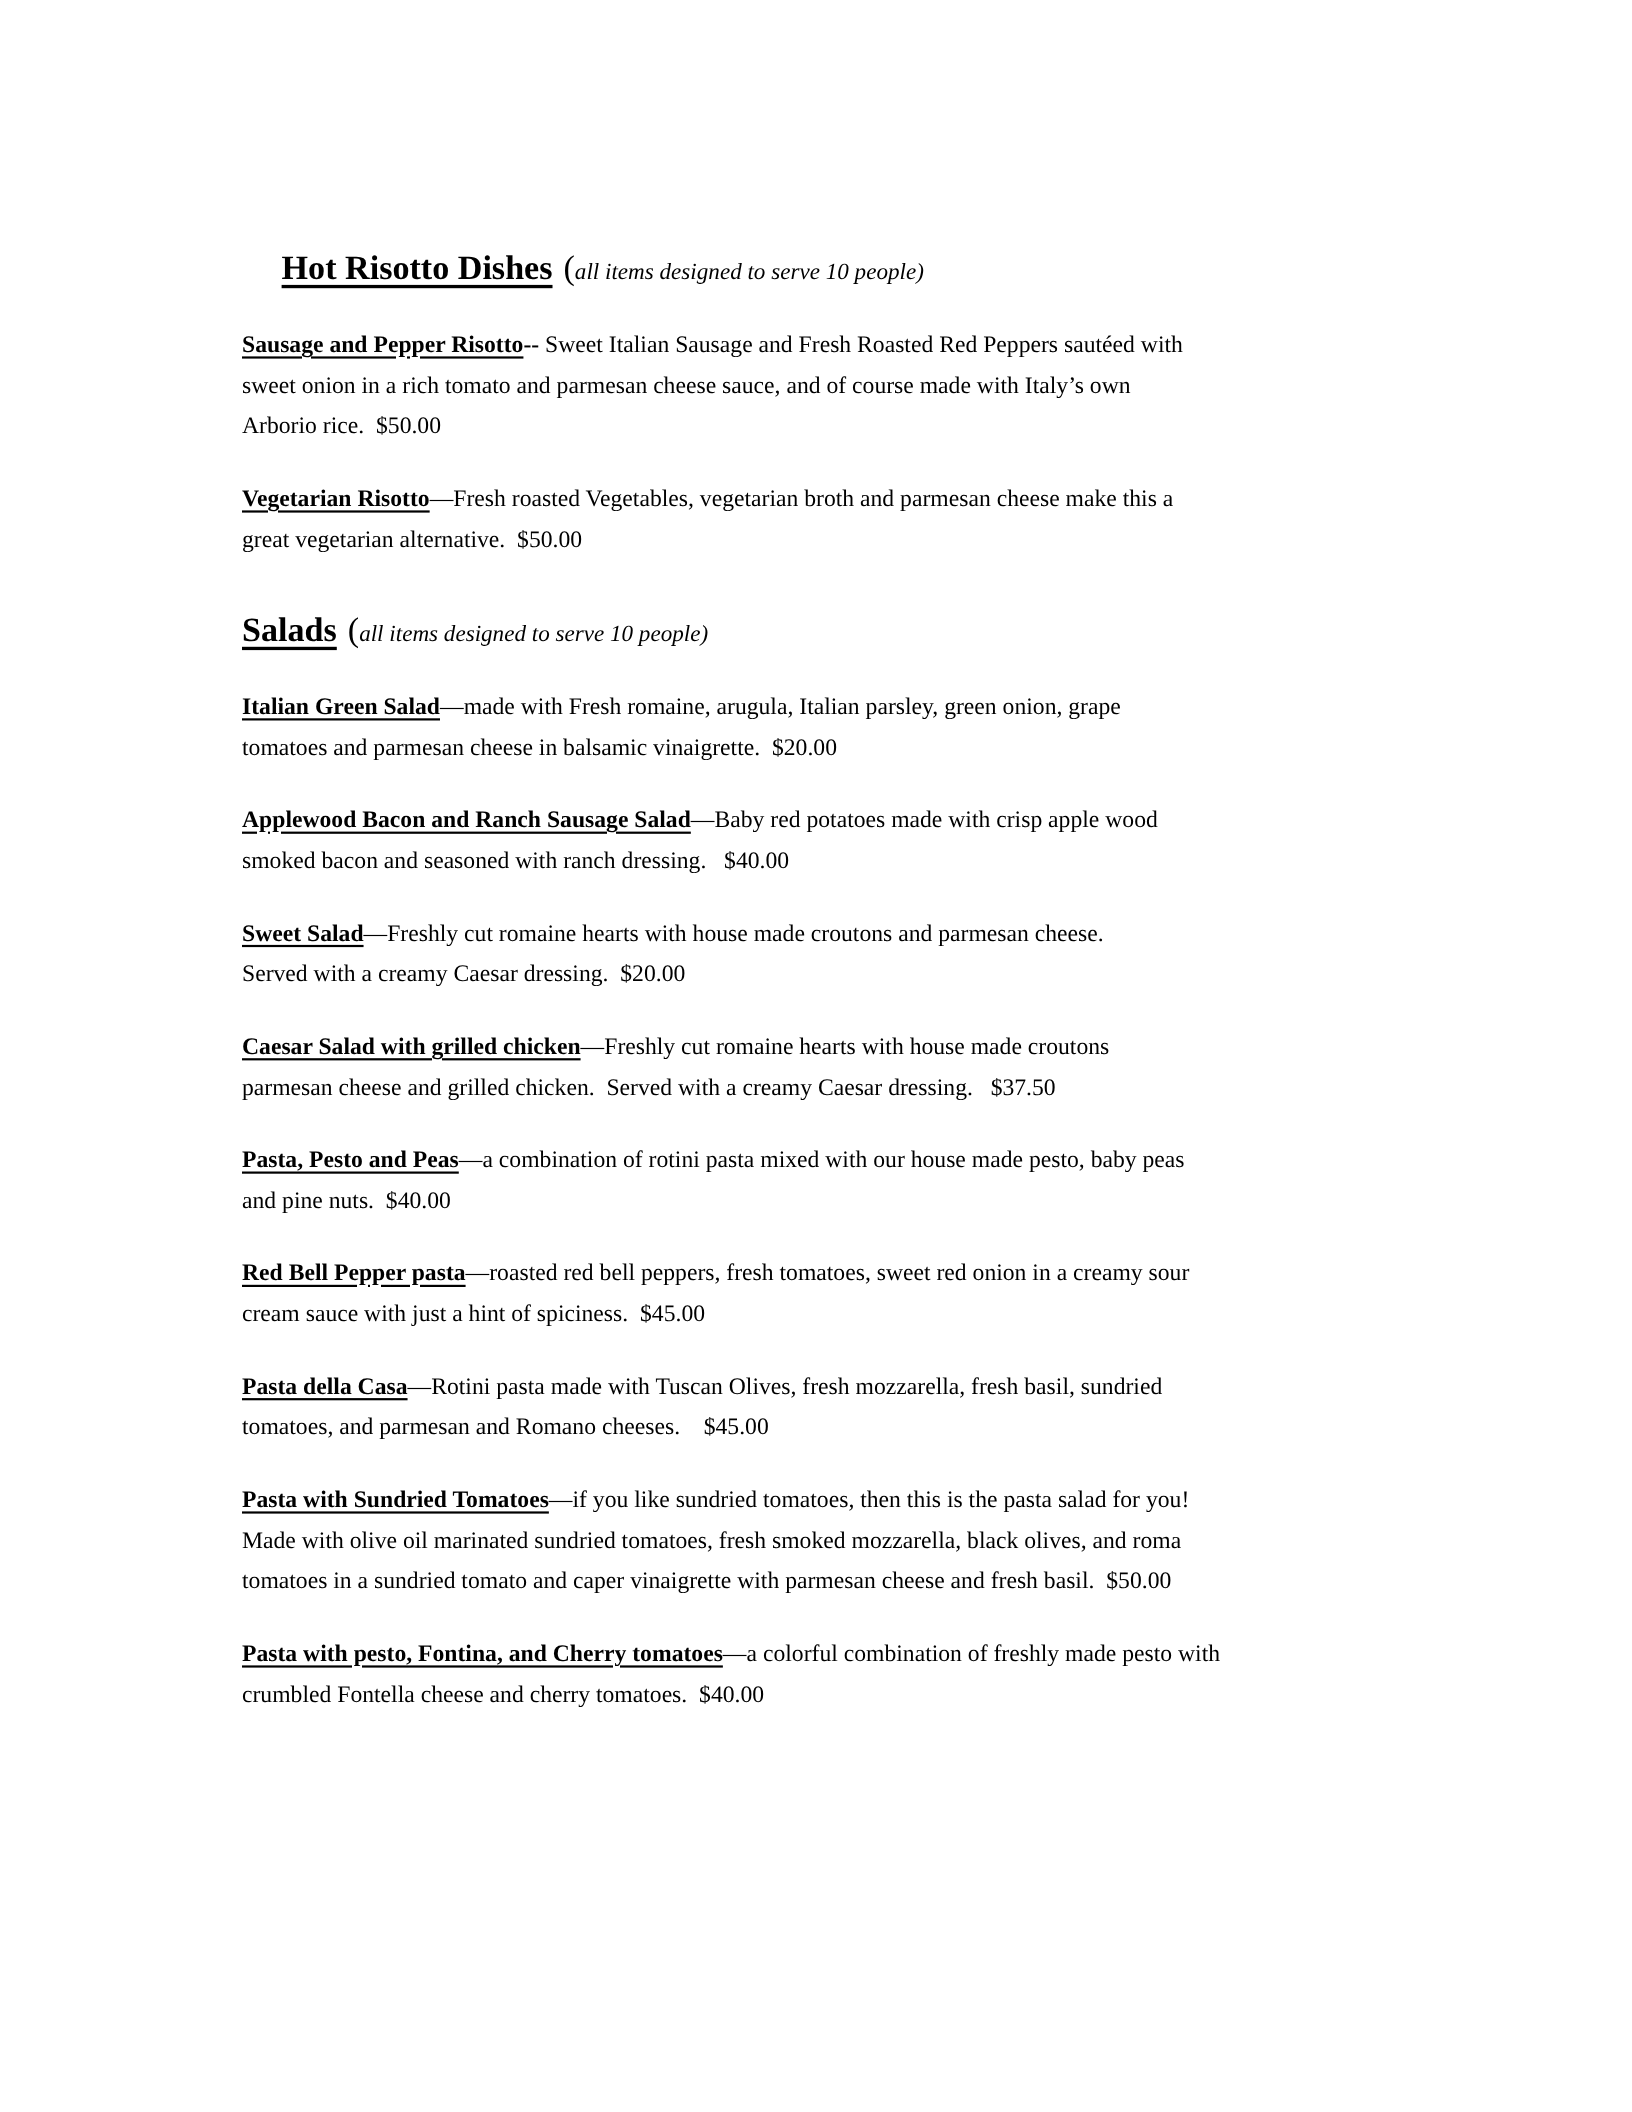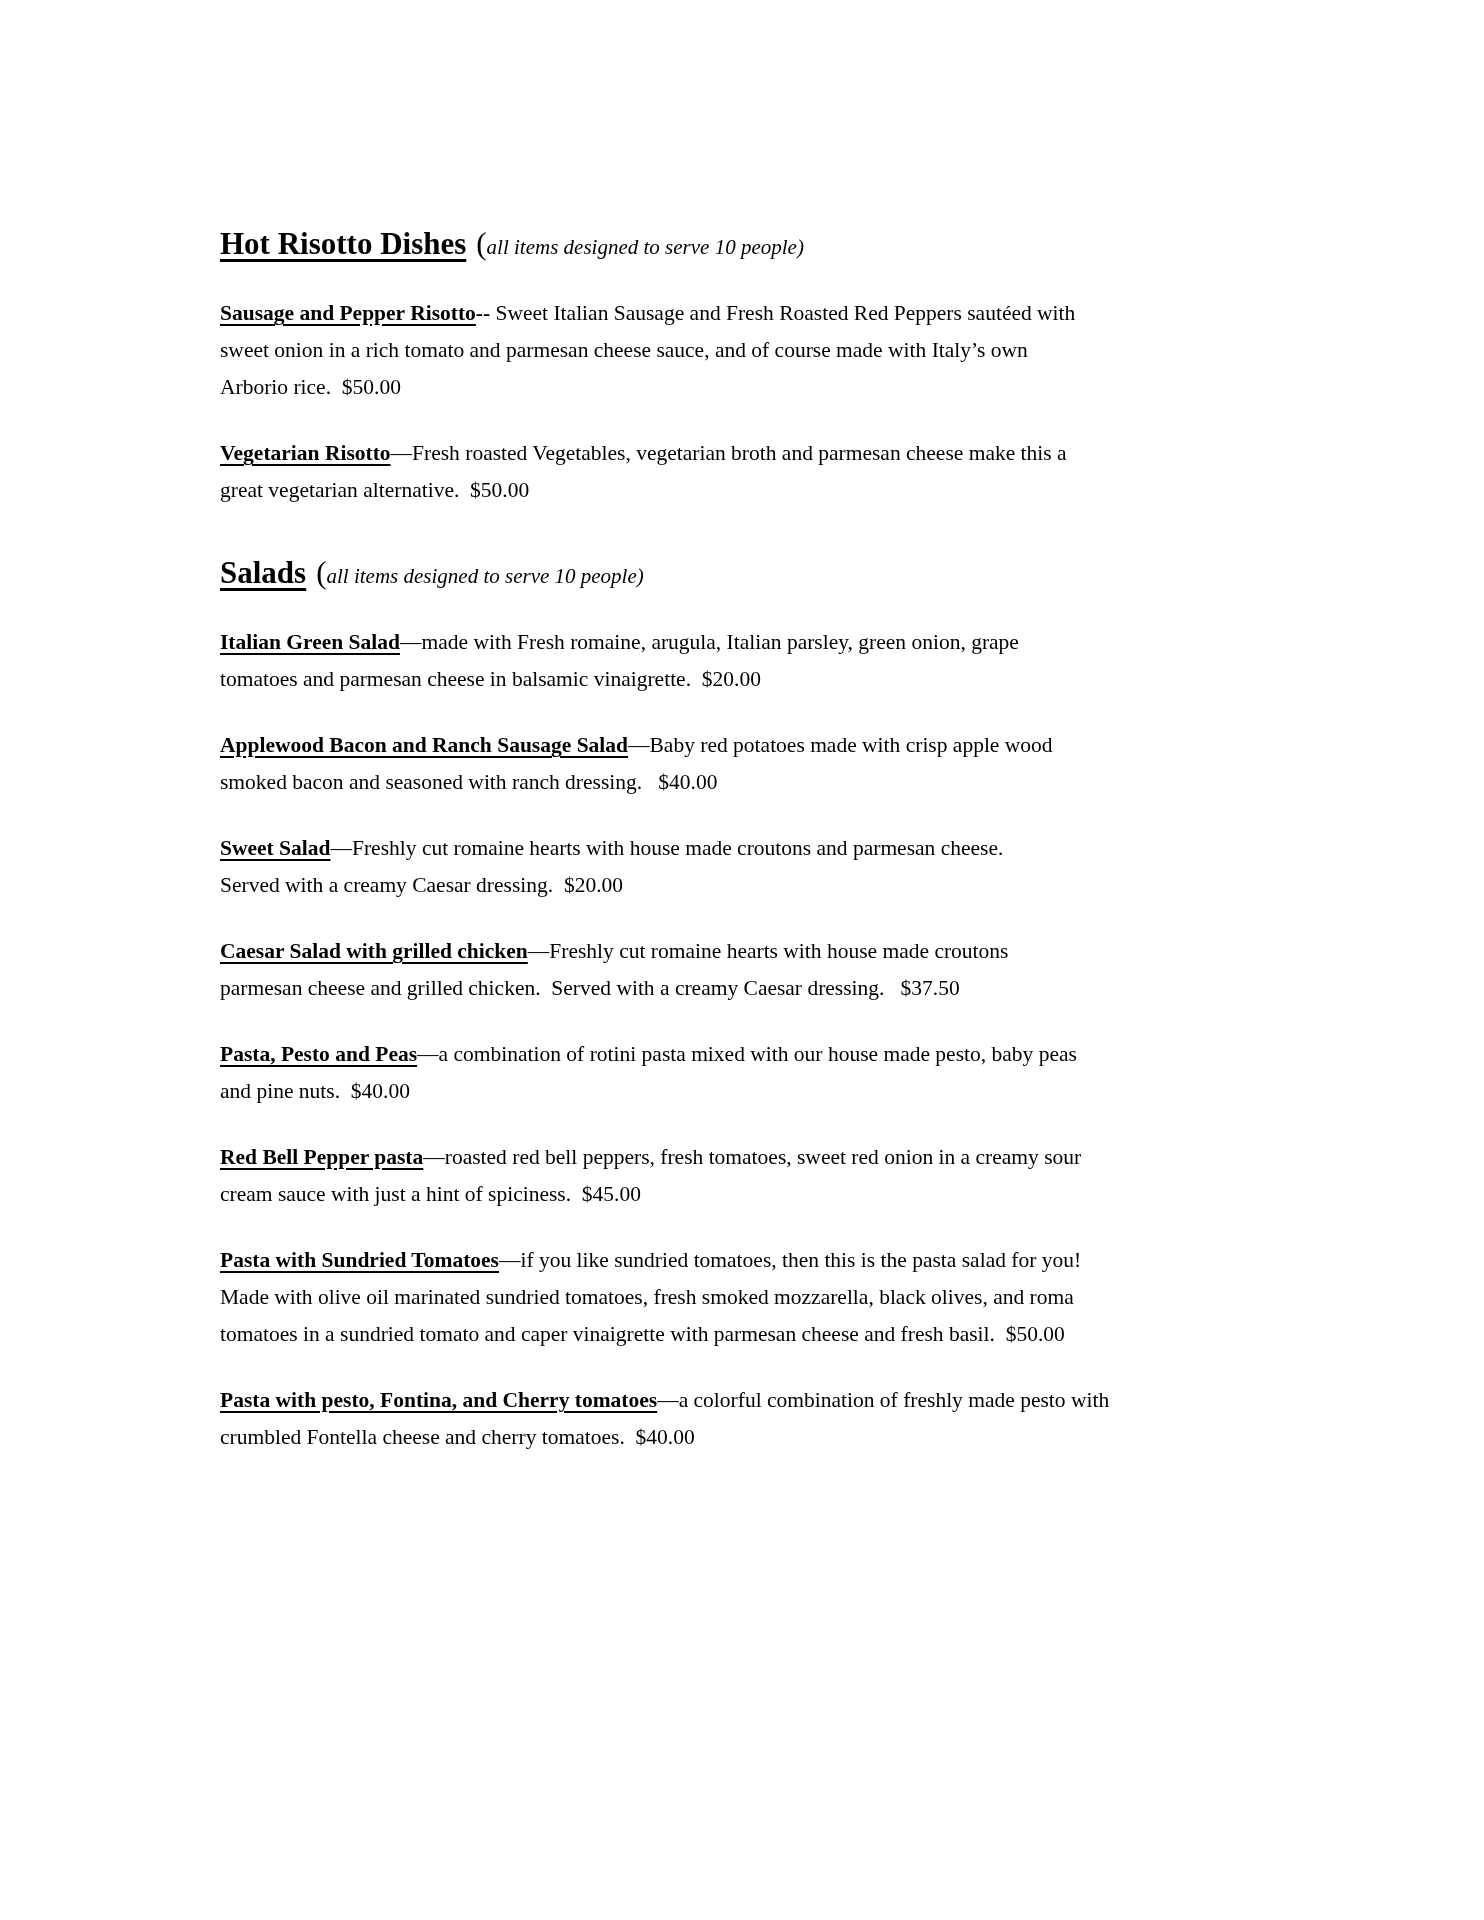--- a/index.html
+++ b/index.html
@@ -16,21 +16,21 @@
     overflow: hidden;
   }
   .section { margin: 0; }
   .section-heading {
     font-size: 31px;
     font-weight: bold;
     line-height: 44px;
     margin: 42px 0 26px 0;
     white-space: normal;
   }
-  .section:first-child .section-heading { margin-top: 0; }
+  .section:first-child .section-heading { margin-top: 0; margin-left: 36px; }
   .heading-title {
     text-decoration: underline;
     text-decoration-thickness: 3px;
     text-underline-offset: 5px;
   }
   .paren-big {
     font-weight: normal;
     font-size: 31px;
     margin-left: 10px;
   }
@@ -80,20 +80,22 @@
 Served with a creamy Caesar dressing.  </span><span class="item-price">$20.00</span></p>
     <p class="menu-item"><span class="item-name">Caesar Salad with grilled chicken</span><span class="item-sep">—</span><span class="item-desc">Freshly cut romaine hearts with house made croutons
 parmesan cheese and grilled chicken.  Served with a creamy Caesar dressing.   </span><span class="item-price">$37.50</span></p>
   </div>
 
   <div class="section">
     <p class="menu-item"><span class="item-name">Pasta, Pesto and Peas</span><span class="item-sep">—</span><span class="item-desc">a combination of rotini pasta mixed with our house made pesto, baby peas
 and pine nuts.  </span><span class="item-price">$40.00</span></p>
     <p class="menu-item"><span class="item-name">Red Bell Pepper pasta</span><span class="item-sep">—</span><span class="item-desc">roasted red bell peppers, fresh tomatoes, sweet red onion in a creamy sour
 cream sauce with just a hint of spiciness.  </span><span class="item-price">$45.00</span></p>
+    <p class="menu-item"><span class="item-name">Pasta della Casa</span><span class="item-sep">—</span><span class="item-desc">Rotini pasta made with Tuscan Olives, fresh mozzarella, fresh basil, sundried
+tomatoes, and parmesan and Romano cheeses.    </span><span class="item-price">$45.00</span></p>
     <p class="menu-item"><span class="item-name">Pasta with Sundried Tomatoes</span><span class="item-sep">—</span><span class="item-desc">if you like sundried tomatoes, then this is the pasta salad for you!
 Made with olive oil marinated sundried tomatoes, fresh smoked mozzarella, black olives, and roma
 tomatoes in a sundried tomato and caper vinaigrette with parmesan cheese and fresh basil.  </span><span class="item-price">$50.00</span></p>
     <p class="menu-item"><span class="item-name">Pasta with pesto, Fontina, and Cherry tomatoes</span><span class="item-sep">—</span><span class="item-desc">a colorful combination of freshly made pesto with
 crumbled Fontella cheese and cherry tomatoes.  </span><span class="item-price">$40.00</span></p>
   </div>
 
 </div>
 
 </body></html>

